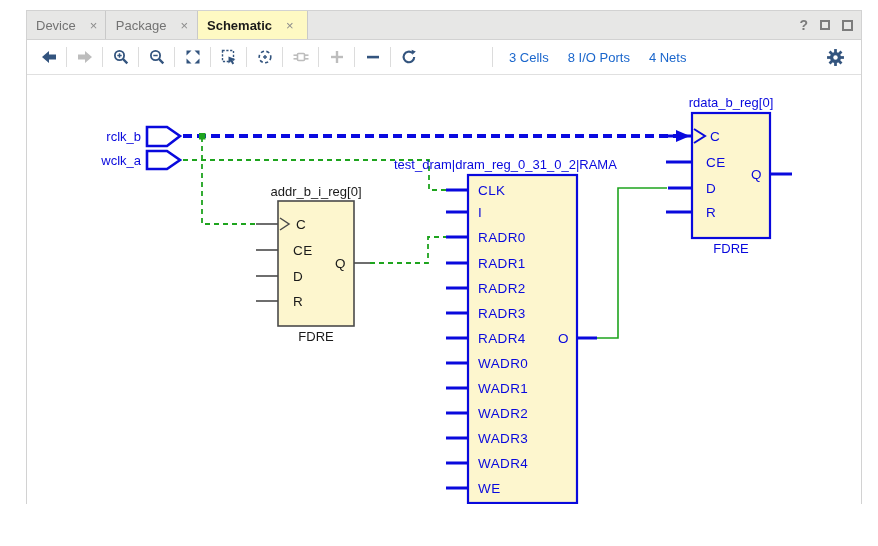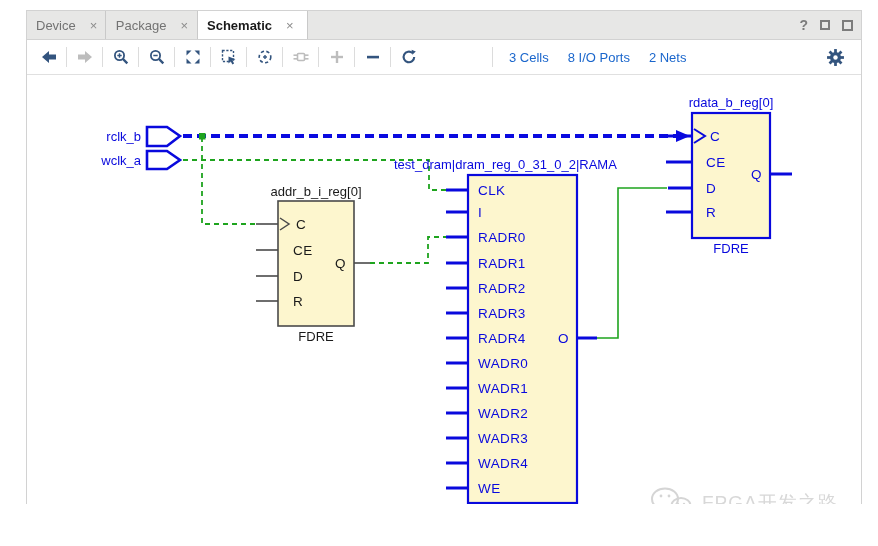--- a/index.html
+++ b/index.html
@@ -3,21 +3,21 @@
 <meta charset="utf-8">
 <style>
   html,body{margin:0;padding:0;background:#ffffff;font-family:"Liberation Sans",sans-serif;}
   #stage{position:relative;width:878px;height:504px;background:#ffffff;overflow:hidden;}
   #frame{position:absolute;left:26px;top:10px;width:836px;height:527px;border:1px solid #D2D2D2;background:#ffffff;box-sizing:border-box;}
 
   
   .tabstrip{position:absolute;left:0;top:0;width:100%;height:29px;background:#E7E7E6;border-bottom:1px solid #D2D2D2;display:flex;align-items:stretch;box-sizing:border-box;}
   .tab{display:flex;align-items:center;padding:0 9px;font-size:13px;color:#737373;border-right:1px solid #C9C9C9;cursor:default;box-sizing:border-box;}
   .tab .lbl{margin-right:14px;white-space:nowrap;}
-  .tab.active{background:#ffffff;color:#1a1a1a;font-weight:bold;}
+  .tab.active{background:#fef9c3;color:#1a1a1a;font-weight:bold;}
   .tab .x{font-size:13px;color:#8C8C8C;font-weight:normal;line-height:1;}
   .winctl{margin-left:auto;display:flex;align-items:center;gap:12px;padding-right:8px;}
   .qmark{font-size:14px;color:#7C7C7C;font-weight:bold;}
   .sq{width:10px;height:10px;border:2px solid #7C7C7C;box-sizing:border-box;}
   .fl{position:relative;width:11px;height:11px;border:2px solid #7C7C7C;box-sizing:border-box;}
   .fl:after{content:"";position:absolute;right:-2px;top:-2px;width:5px;height:5px;border-top:2px solid #7C7C7C;border-right:2px solid #7C7C7C;background:#E7E7E6;}
 
   
   .toolbar{position:absolute;left:0;top:29px;width:100%;height:35px;background:#ffffff;border-bottom:1px solid #E0E0E0;display:flex;align-items:center;box-sizing:border-box;padding-left:8px;}
   .tbtn{width:17px;height:17px;display:flex;align-items:center;justify-content:center;margin:0 5px;flex:0 0 auto;}
@@ -154,21 +154,21 @@
       <span class="tbtn">
         <svg width="16" height="16" viewBox="0 0 16 16">
             <path d="M13.2 8 A5.3 5.3 0 1 1 11.4 4" stroke="#33547E" stroke-width="2.1" fill="none"></path>
             <path d="M10.6 0.8 L14.8 2.6 L11.3 5.8 Z" fill="#33547E"></path>
           </svg>
       </span>
       <span class="tsep" style="margin-left:70px;"></span>
       <div class="counts">
         <a class="lnk">3 Cells</a>
         <a class="lnk">8 I/O Ports</a>
-        <a class="lnk">2 Nets</a>
+        <a class="lnk">4 Nets</a>
       </div>
       <span class="gear">
         <svg width="19" height="19" viewBox="0 0 18 18">
           <g fill="#33547E">
             <rect x="7.7" y="1" width="2.6" height="4.4"></rect>
             <rect x="7.7" y="1" width="2.6" height="4.4" transform="rotate(45 9 9)"></rect>
             <rect x="7.7" y="1" width="2.6" height="4.4" transform="rotate(90 9 9)"></rect>
             <rect x="7.7" y="1" width="2.6" height="4.4" transform="rotate(135 9 9)"></rect>
             <rect x="7.7" y="1" width="2.6" height="4.4" transform="rotate(180 9 9)"></rect>
             <rect x="7.7" y="1" width="2.6" height="4.4" transform="rotate(225 9 9)"></rect>
@@ -234,26 +234,13 @@
         <text class="tpin tblu" x="710" y="141">C</text>
         <text class="tpin tblu" x="706" y="167">CE</text>
         <text class="tpin tblu" x="706" y="193">D</text>
         <text class="tpin tblu" x="706" y="217">R</text>
         <text class="tpin tblu end" x="762" y="179">Q</text>
         <text class="t13 tblu mid" x="731" y="253">FDRE</text>
       </svg>
     </div>
   </div>
 
-  <div class="wm">
-    <svg width="46" height="34" viewBox="0 0 46 34">
-      <ellipse cx="17" cy="13" rx="13" ry="10.5" fill="none" stroke="#D5D5D5" stroke-width="2"></ellipse>
-      <path d="M9 21 L6 27 L14 23" fill="none" stroke="#D5D5D5" stroke-width="2"></path>
-      <circle cx="13" cy="10" r="1.4" fill="#D5D5D5"></circle>
-      <circle cx="21" cy="10" r="1.4" fill="#D5D5D5"></circle>
-      <ellipse cx="33" cy="20" rx="9.5" ry="8" fill="none" stroke="#D5D5D5" stroke-width="2"></ellipse>
-      <path d="M38 26 L41 31 L34 28" fill="none" stroke="#D5D5D5" stroke-width="2"></path>
-      <circle cx="30" cy="18" r="1.2" fill="#D5D5D5"></circle>
-      <circle cx="36" cy="18" r="1.2" fill="#D5D5D5"></circle>
-    </svg>
-    <span class="wm-text">FPGA开发之路</span>
-  </div>
 </div>
 
 </body></html>

